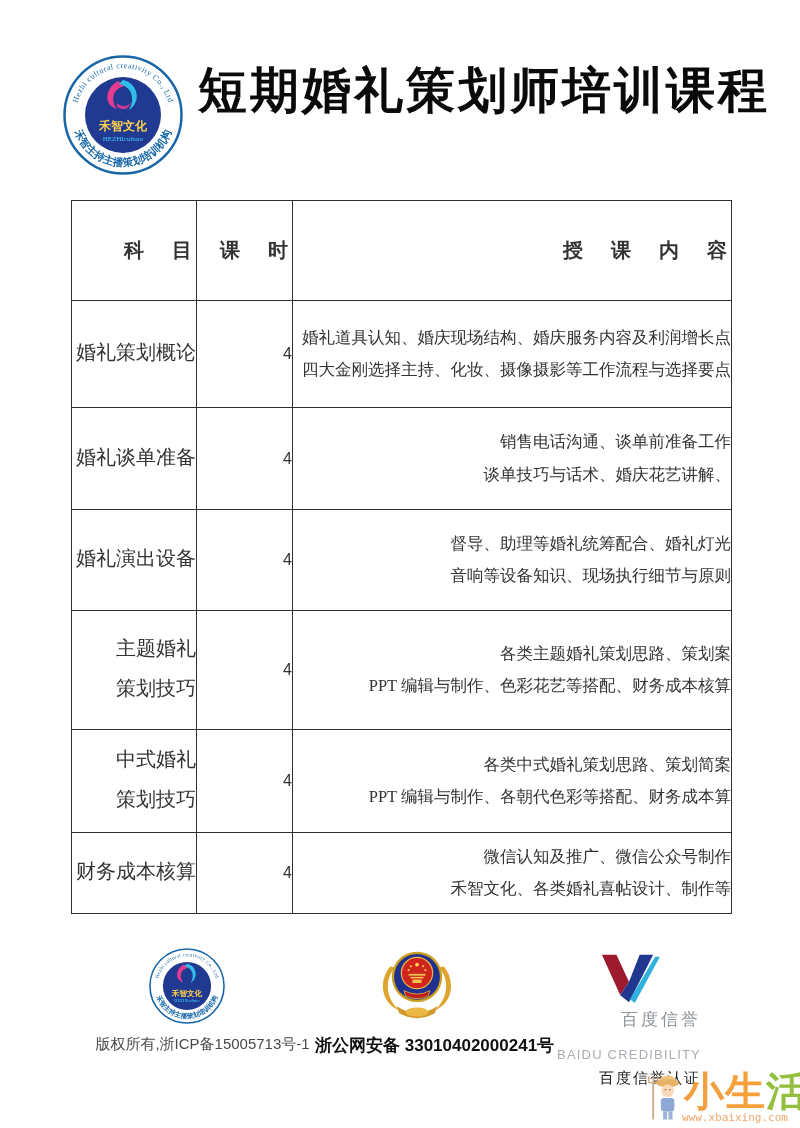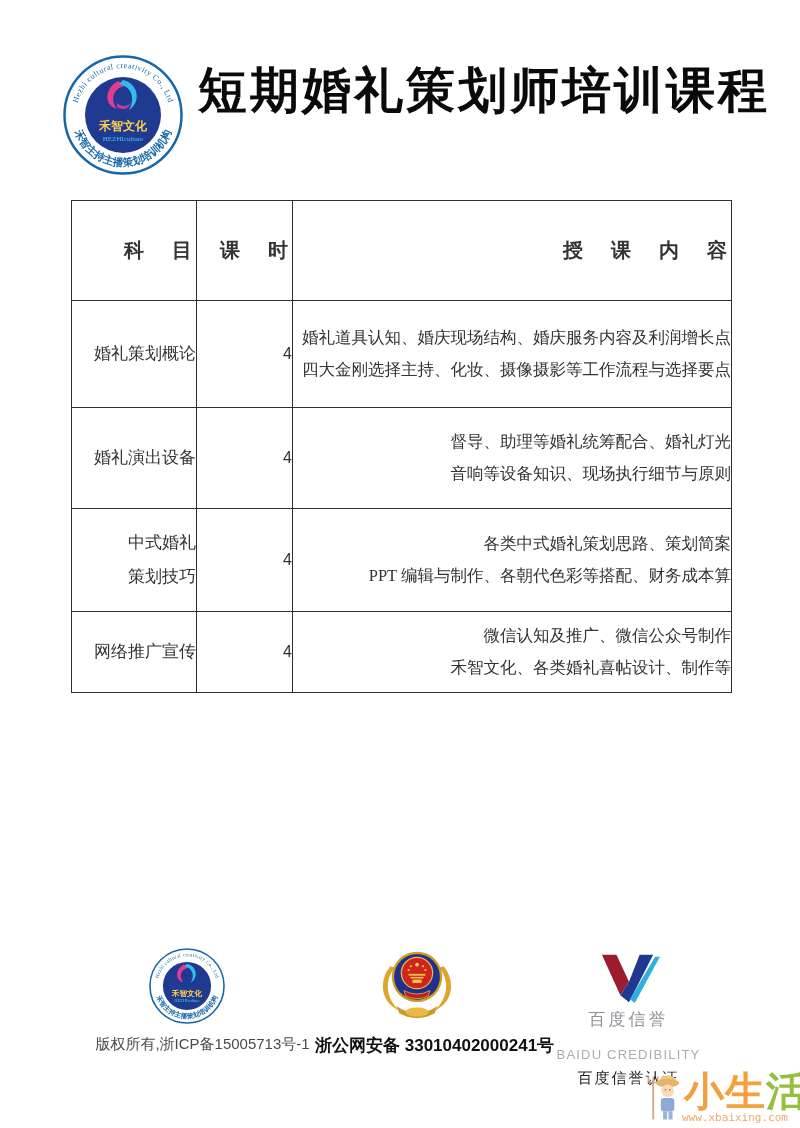--- a/index.html
+++ b/index.html
@@ -22,35 +22,35 @@
   }
   table.course td,table.course th{
     border:1px solid #2e2e2e;padding:0;vertical-align:middle;text-align:right;
     color:#333;
   }
   col.c-subject{width:125px;} col.c-hours{width:96px;} col.c-content{width:439px;}
   tr.hdr{height:100px;}
   tr.r1{height:107px;} tr.r2{height:102px;} tr.r3{height:101px;}
   tr.r4{height:119px;} tr.r5{height:103px;} tr.r6{height:81px;}
   th.colhead{font-size:20px;font-weight:bold;color:#1a1a1a;letter-spacing:4px;white-space:nowrap;}
-  td.subject{font-size:17px;line-height:2.0;color:#303030;}
+  td.subject{font-size:20px;line-height:2.0;color:#303030;font-family:Liberation Mono, monospace;}
   td.hours{font-size:16px;font-family:"Liberation Sans","DejaVu Sans",sans-serif;color:#222;}
   td.content{font-size:16.5px;line-height:1.95;color:#343434;}
   td.content div{white-space:nowrap;}
   
   .copyright{
     position:absolute;left:85px;top:1035px;width:235px;text-align:center;
     font-family:"Liberation Sans","DejaVu Sans",sans-serif;font-size:15px;color:#4a4a4a;white-space:nowrap;
   }
   .badge-wrap{position:absolute;left:375px;top:942px;width:84px;height:82px;}
   .beian{
     position:absolute;left:315px;top:1034px;width:205px;text-align:center;
     font-family:"Liberation Sans","DejaVu Sans",sans-serif;font-weight:bold;font-size:17px;color:#111;white-space:nowrap;
   }
-  .baidu-block{position:absolute;left:556px;top:948px;width:145px;text-align:center;
+  .baidu-block{position:absolute;left:556px;top:948px;width:145px;text-align:right;
     font-family:"Liberation Sans","DejaVu Sans",sans-serif;}
   .baidu-v{display:block;margin:0 auto;}
   .baidu-cn{font-size:17px;color:#8d9399;letter-spacing:3px;margin-top:2px;}
   .baidu-en{font-size:13px;color:#a8adb3;letter-spacing:1.2px;margin-top:16px;}
   .baidu-cert{font-size:15px;color:#1d1d1d;letter-spacing:2px;margin-top:7px;}
   
   .wm{position:absolute;right:4px;bottom:0;width:150px;height:62px;}
   .wm-icon{position:absolute;left:0;bottom:3px;}
   .wm-text{position:absolute;left:38px;top:-2px;font-size:40px;font-weight:bold;
     font-family:"DejaVu Sans",sans-serif;letter-spacing:1px;white-space:nowrap;}
@@ -97,44 +97,65 @@
   <tr class="r1">
     <td class="subject">
           <div>婚礼策划概论</div>
         </td>
     <td class="hours">4</td>
     <td class="content">
       <div>婚礼道具认知、婚庆现场结构、婚庆服务内容及利润增长点</div>
       <div>四大金刚选择主持、化妆、摄像摄影等工作流程与选择要点</div>
     </td>
   </tr>
+  <tr class="r2">
+    <td class="subject">
+          <div>婚礼谈单准备</div>
+        </td>
+    <td class="hours">4</td>
+    <td class="content">
+      <div>销售电话沟通、谈单前准备工作</div>
+      <div>谈单技巧与话术、婚庆花艺讲解、</div>
+    </td>
+  </tr>
   <tr class="r3">
     <td class="subject">
           <div>婚礼演出设备</div>
         </td>
     <td class="hours">4</td>
     <td class="content">
       <div>督导、助理等婚礼统筹配合、婚礼灯光</div>
       <div>音响等设备知识、现场执行细节与原则</div>
     </td>
   </tr>
+  <tr class="r4">
+    <td class="subject">
+      <div>主题婚礼</div>
+      <div>策划技巧</div>
+    </td>
+    <td class="hours">4</td>
+    <td class="content">
+      <div>各类主题婚礼策划思路、策划案</div>
+      <div>PPT 编辑与制作、色彩花艺等搭配、财务成本核算</div>
+    </td>
+  </tr>
   <tr class="r5">
     <td class="subject">
       <div>中式婚礼</div>
       <div>策划技巧</div>
     </td>
     <td class="hours">4</td>
     <td class="content">
       <div>各类中式婚礼策划思路、策划简案</div>
       <div>PPT 编辑与制作、各朝代色彩等搭配、财务成本算</div>
     </td>
   </tr>
   <tr class="r6">
     <td class="subject">
-          <div>网络推广宣传</div>
+          <div>财务成本核算</div>
         </td>
     <td class="hours">4</td>
     <td class="content">
       <div>微信认知及推广、微信公众号制作</div>
       <div>禾智文化、各类婚礼喜帖设计、制作等</div>
     </td>
   </tr>
 </tbody>
   </table>
 

